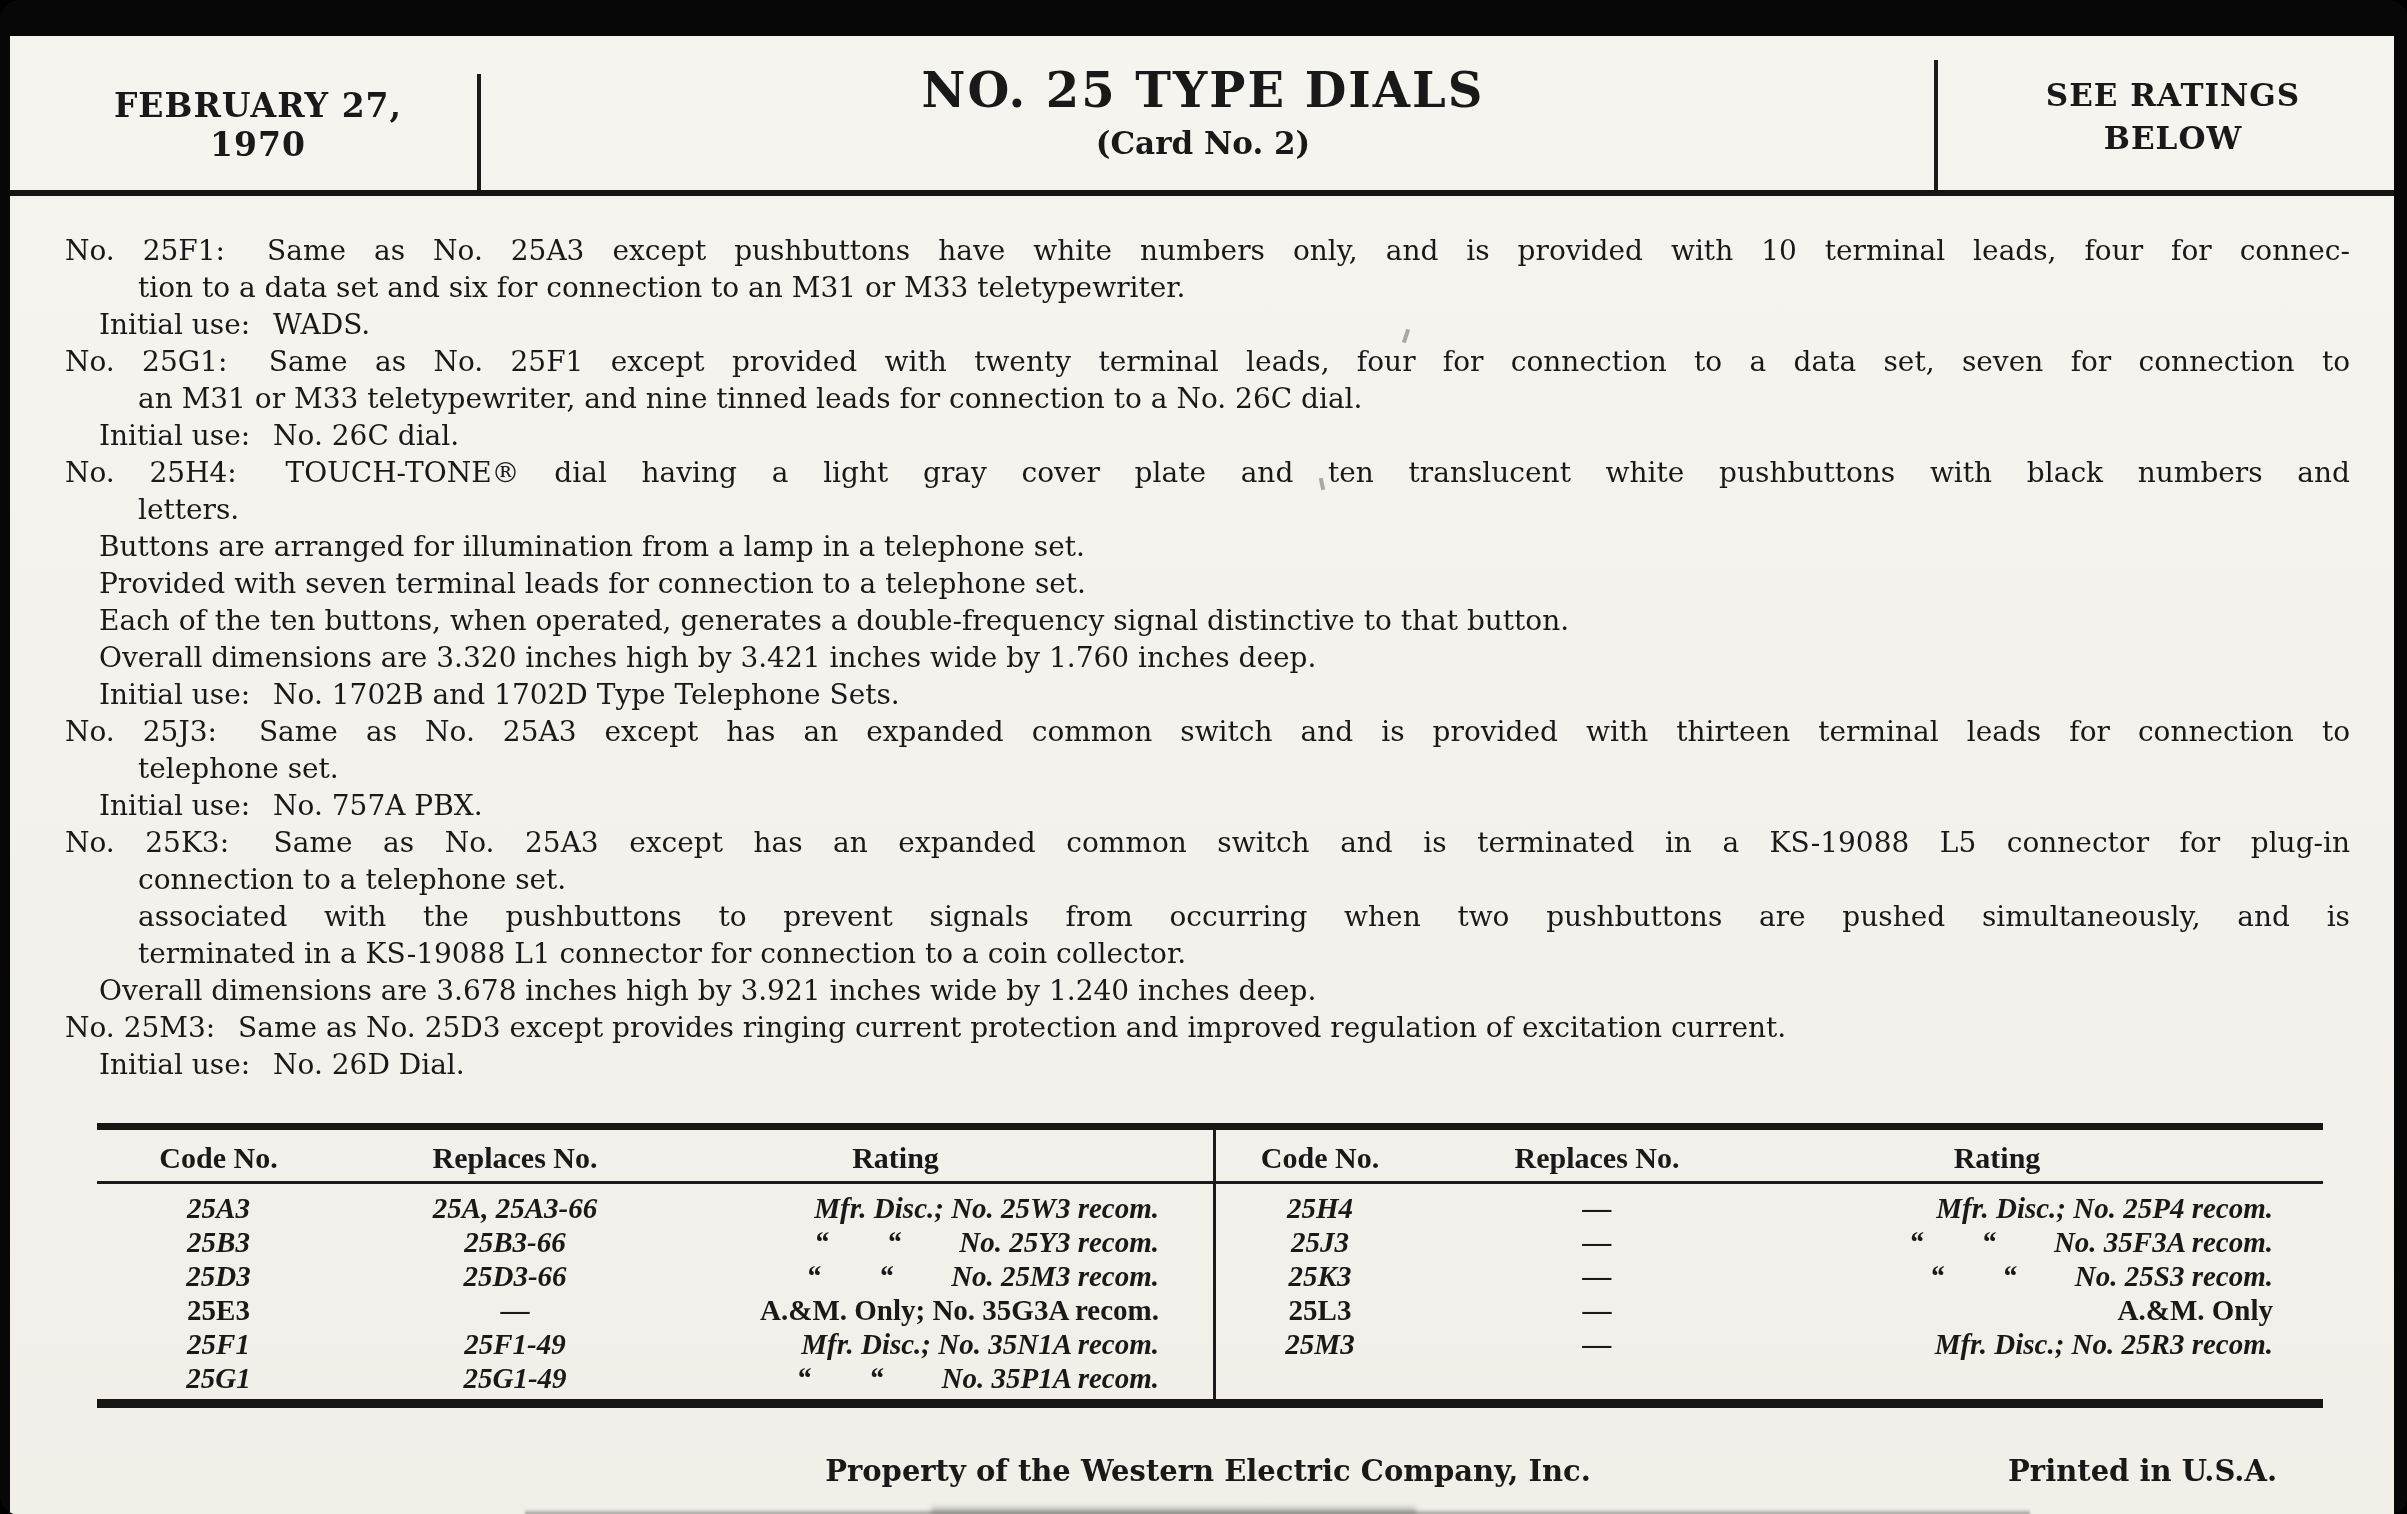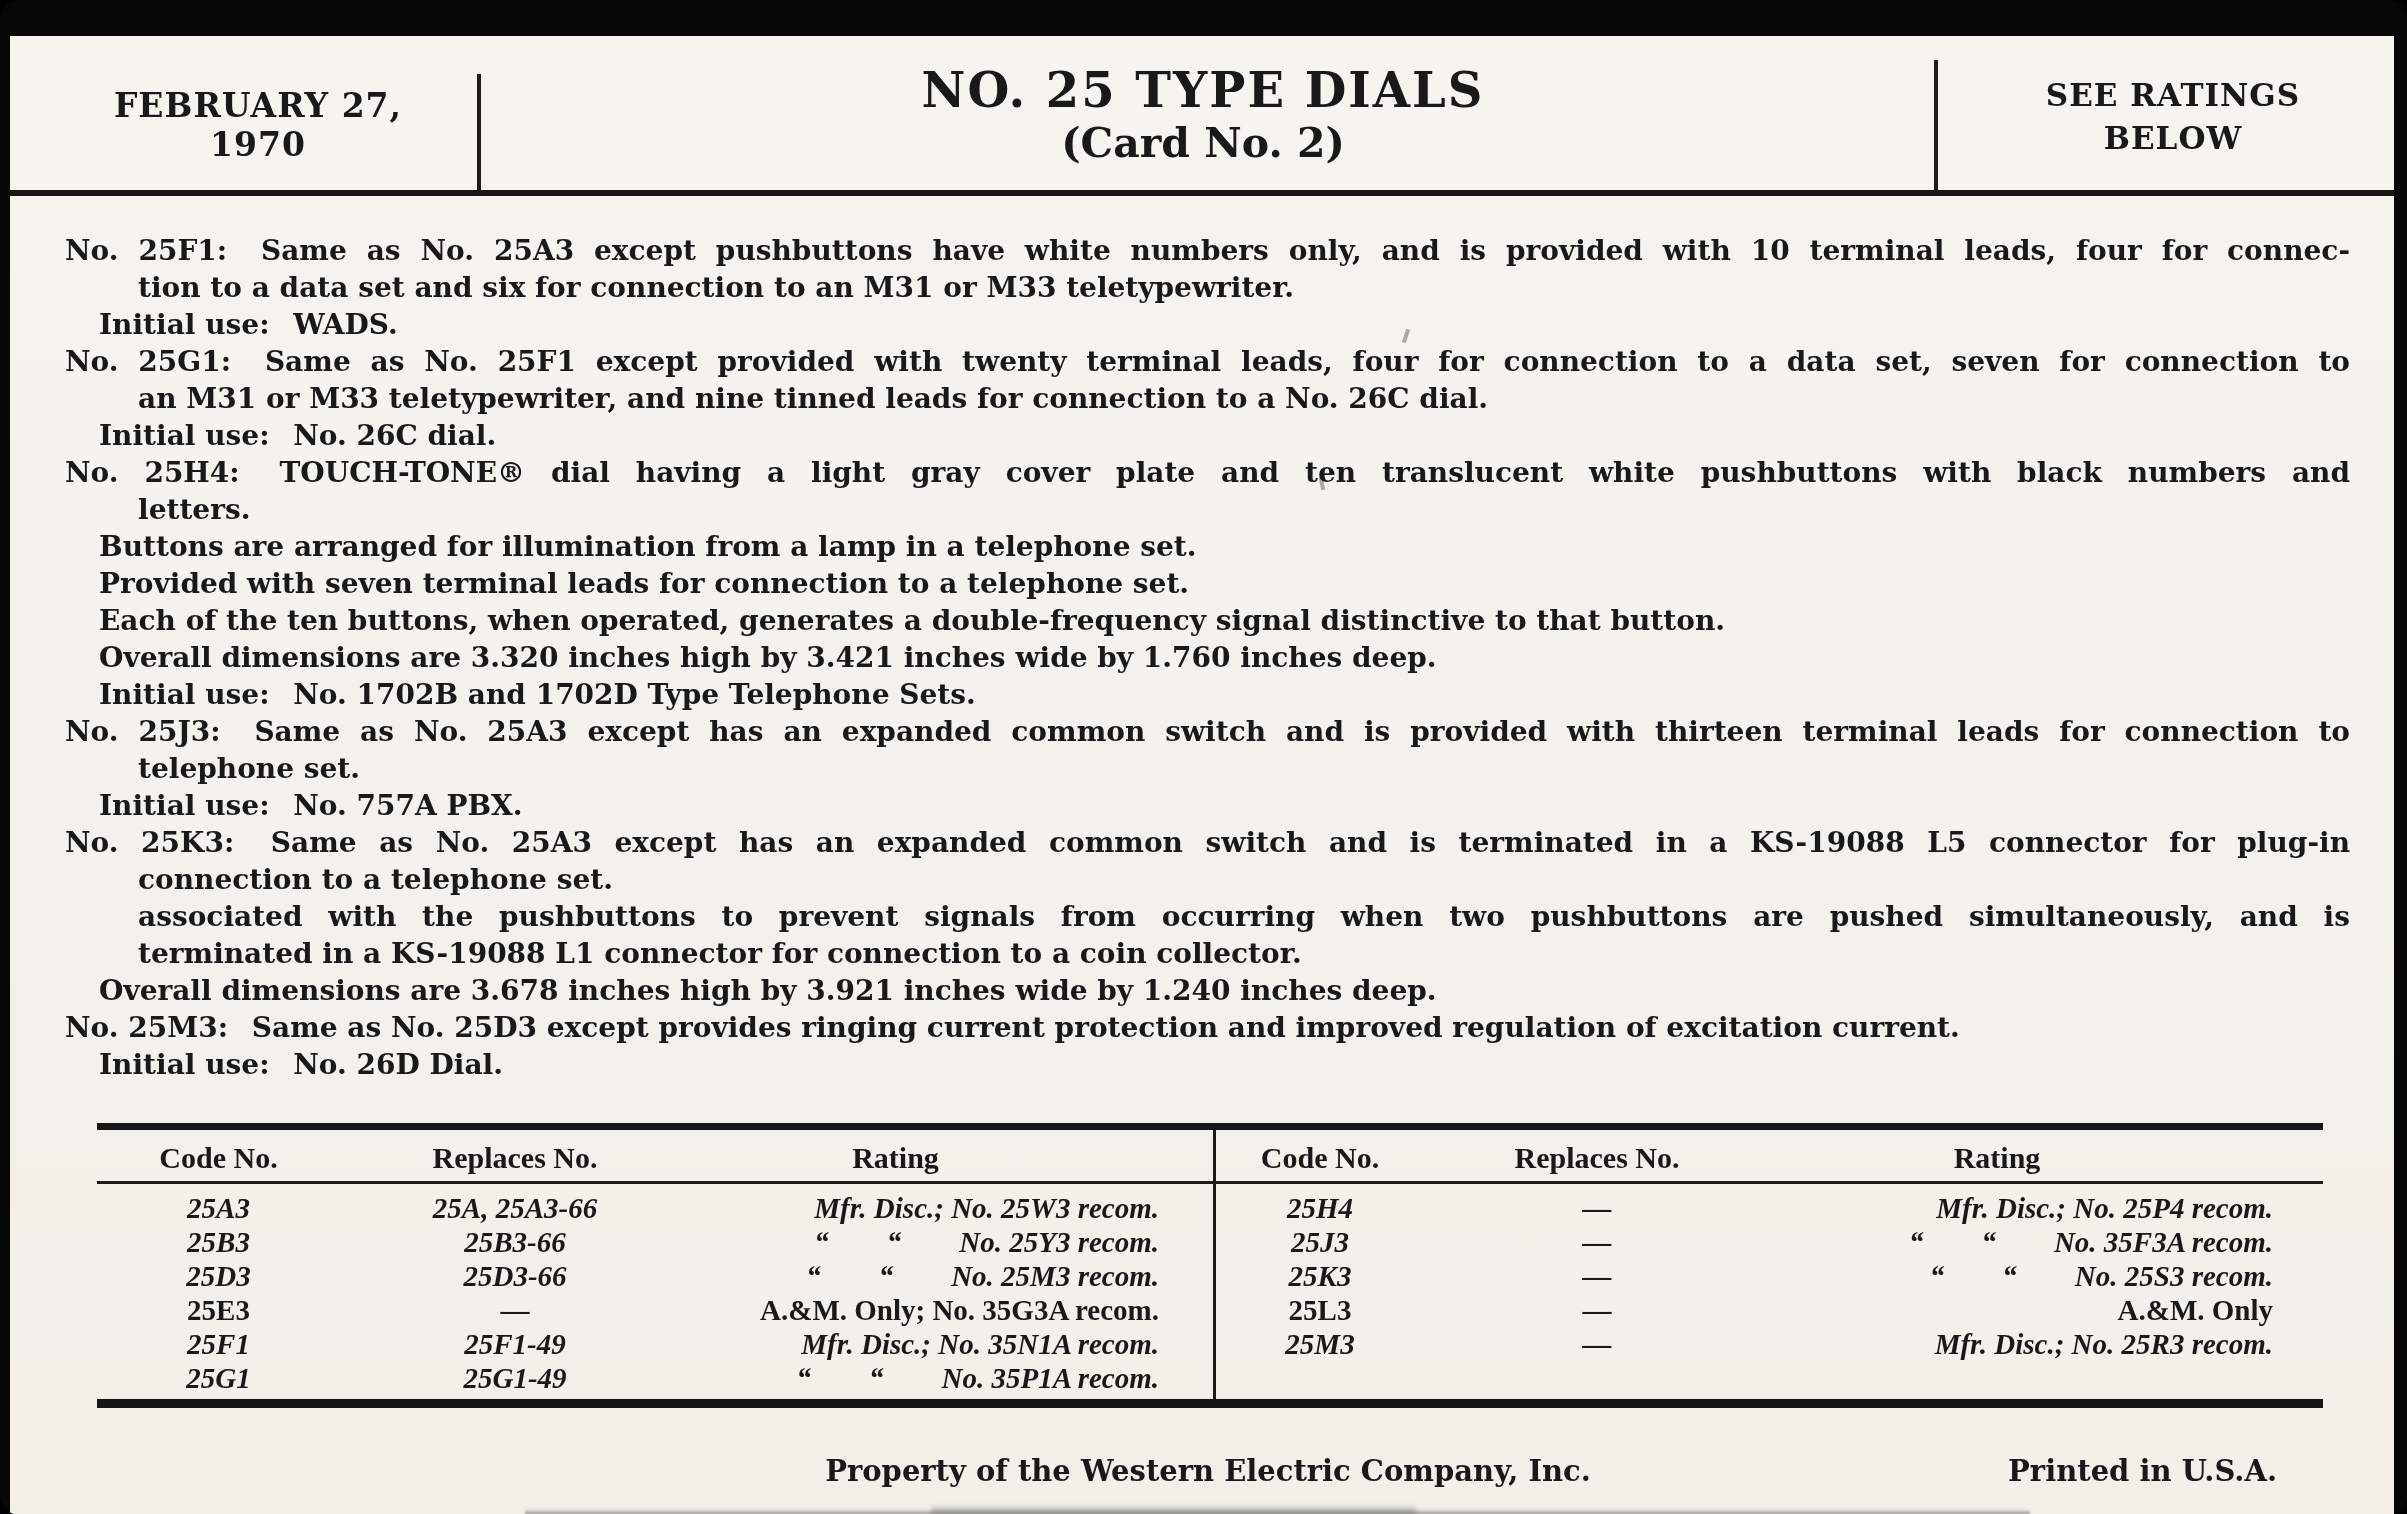--- a/index.html
+++ b/index.html
@@ -13,28 +13,28 @@
         background:linear-gradient(180deg,#f6f4ef 0%,#f3f1eb 60%,#f1efe8 100%);}
 
   
   .date{position:absolute;left:50px;top:50px;width:396px;text-align:center;
         font-size:33px;font-weight:bold;letter-spacing:1px;}
   .vrule{position:absolute;width:4px;background:#1b1b1b;}
   .vrule1{left:467px;top:38px;height:117px;}
   .vrule2{left:1924px;top:24px;height:131px;}
   .title-block{position:absolute;left:594px;top:28px;width:1198px;text-align:center;}
   .title{font-size:48px;line-height:53px;font-weight:bold;letter-spacing:2px;}
-  .subtitle{font-size:41px;line-height:40px;font-weight:bold;margin-top:6px;}
+  .subtitle{font-size:31px;line-height:40px;font-weight:bold;margin-top:6px;}
   .ratings-note{position:absolute;left:1970px;top:38px;width:386px;text-align:center;
         font-size:31px;line-height:43px;font-weight:bold;letter-spacing:1px;}
   .header-rule{position:absolute;left:0;right:0;top:154px;height:6px;background:#161616;}
 
   
   .body-text{position:absolute;left:55px;top:196px;width:2285px;
-        font-size:28px;line-height:37px;font-weight:bold;}
+        font-size:28px;line-height:37px;font-weight:normal;}
   .line{text-justify:inter-word;}
   .line.cont{margin-left:73px;}
   .line.sub{margin-left:34px;}
   .line.justify{text-align:justify;text-align-last:justify;}
 
   
   .rtable{position:absolute;left:87px;top:1087px;width:2226px;height:269px;
         border-top:7px solid #161616;border-bottom:9px solid #161616;}
   .head-rule{position:absolute;left:0;right:0;top:51px;height:3px;background:#1b1b1b;}
   .t-divider{position:absolute;left:1116px;top:0;bottom:0;width:3px;background:#1b1b1b;}

